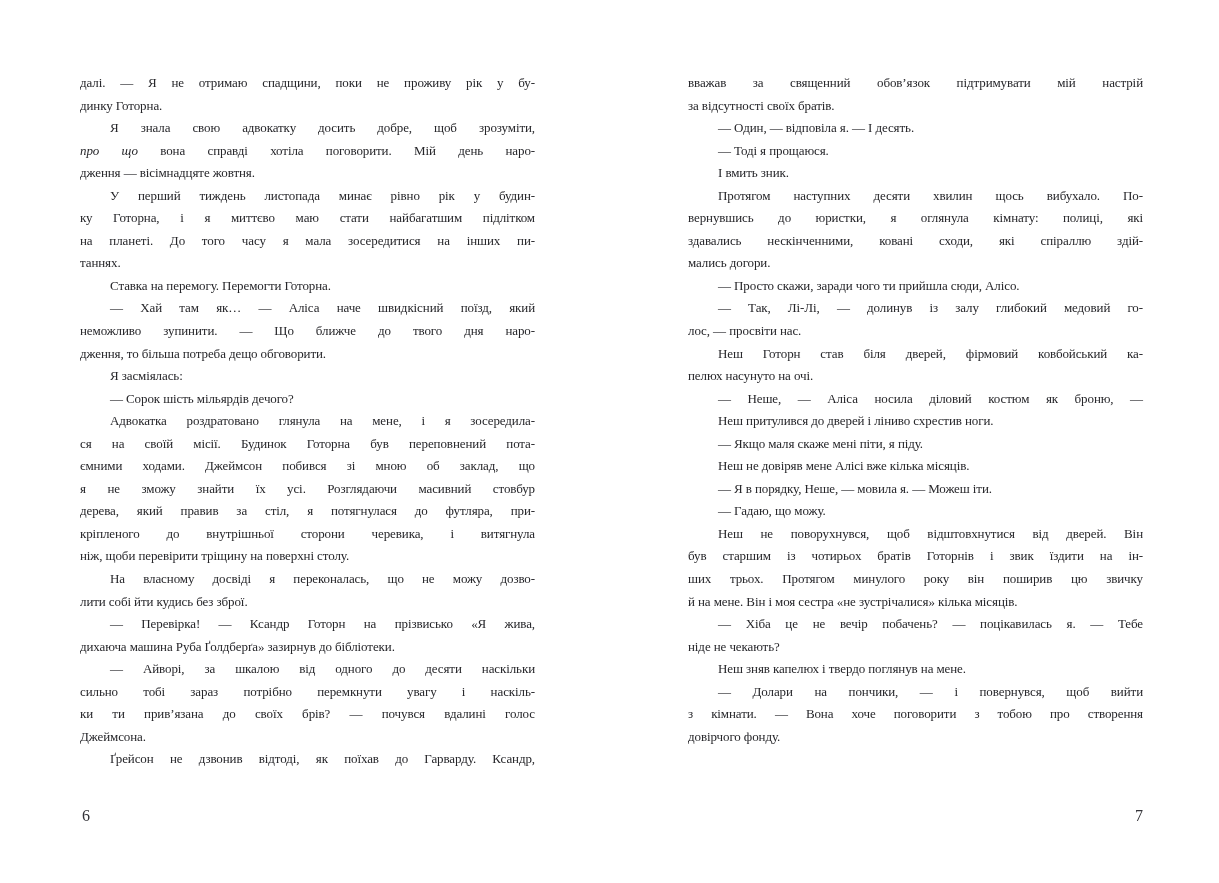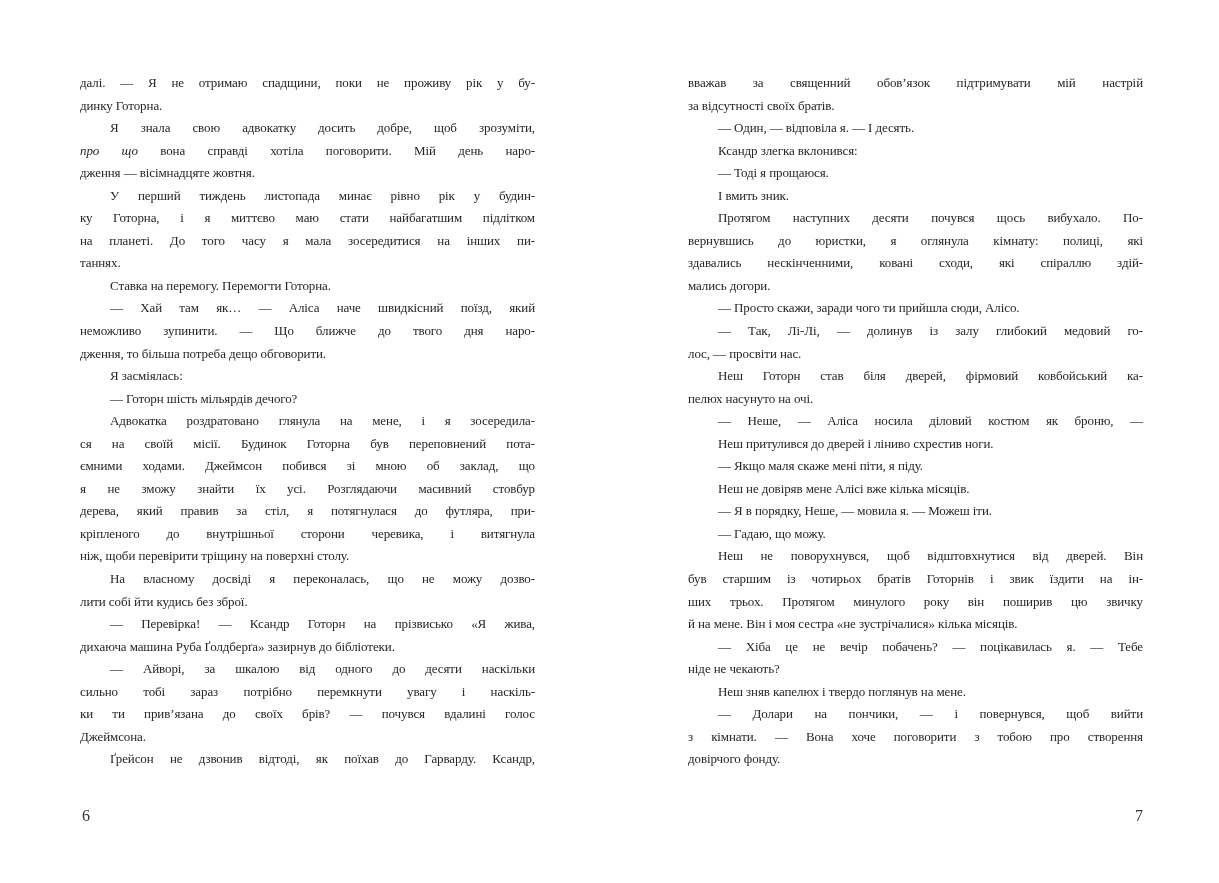--- a/index.html
+++ b/index.html
@@ -70,21 +70,21 @@
       </div>
       <div class="para indent">
         <div class="line"><span>— Хай там як… — Аліса наче швидкісний поїзд, який</span></div>
         <div class="line"><span>неможливо зупинити. — Що ближче до твого дня наро-</span></div>
         <div class="line last"><span>дження, то більша потреба дещо обговорити.</span></div>
       </div>
       <div class="para indent">
         <div class="line last"><span>Я засміялась:</span></div>
       </div>
       <div class="para indent">
-        <div class="line last"><span>— Готорн шість мільярдів дечого?</span></div>
+        <div class="line last"><span>— Сорок шість мільярдів дечого?</span></div>
       </div>
       <div class="para indent">
         <div class="line"><span>Адвокатка роздратовано глянула на мене, і я зосередила-</span></div>
         <div class="line"><span>ся на своїй місії. Будинок Готорна був переповнений пота-</span></div>
         <div class="line"><span>ємними ходами. Джеймсон побився зі мною об заклад, що</span></div>
         <div class="line"><span>я не зможу знайти їх усі. Розглядаючи масивний стовбур</span></div>
         <div class="line"><span>дерева, який правив за стіл, я потягнулася до футляра, при-</span></div>
         <div class="line"><span>кріпленого до внутрішньої сторони черевика, і витягнула</span></div>
         <div class="line last"><span>ніж, щоби перевірити тріщину на поверхні столу.</span></div>
       </div>
@@ -108,30 +108,27 @@
     </div>
   <div class="page-text right">
       <div class="para">
         <div class="line"><span>вважав за священний обов’язок підтримувати мій настрій</span></div>
         <div class="line last"><span>за відсутності своїх братів.</span></div>
       </div>
       <div class="para indent">
         <div class="line last"><span>— Один, — відповіла я. — І десять.</span></div>
       </div>
       <div class="para indent">
-        <div class="line last"><span>Ксандр злегка вклонився:</span></div>
-      </div>
-      <div class="para indent">
         <div class="line last"><span>— Тоді я прощаюся.</span></div>
       </div>
       <div class="para indent">
         <div class="line last"><span>І вмить зник.</span></div>
       </div>
       <div class="para indent">
-        <div class="line"><span>Протягом наступних десяти почувся щось вибухало. По-</span></div>
+        <div class="line"><span>Протягом наступних десяти хвилин щось вибухало. По-</span></div>
         <div class="line"><span>вернувшись до юристки, я оглянула кімнату: полиці, які</span></div>
         <div class="line"><span>здавались нескінченними, ковані сходи, які спіраллю здій-</span></div>
         <div class="line last"><span>мались догори.</span></div>
       </div>
       <div class="para indent">
         <div class="line last"><span>— Просто скажи, заради чого ти прийшла сюди, Алісо.</span></div>
       </div>
       <div class="para indent">
         <div class="line"><span>— Так, Лі-Лі, — долинув із залу глибокий медовий го-</span></div>
         <div class="line last"><span>лос, — просвіти нас.</span></div>

